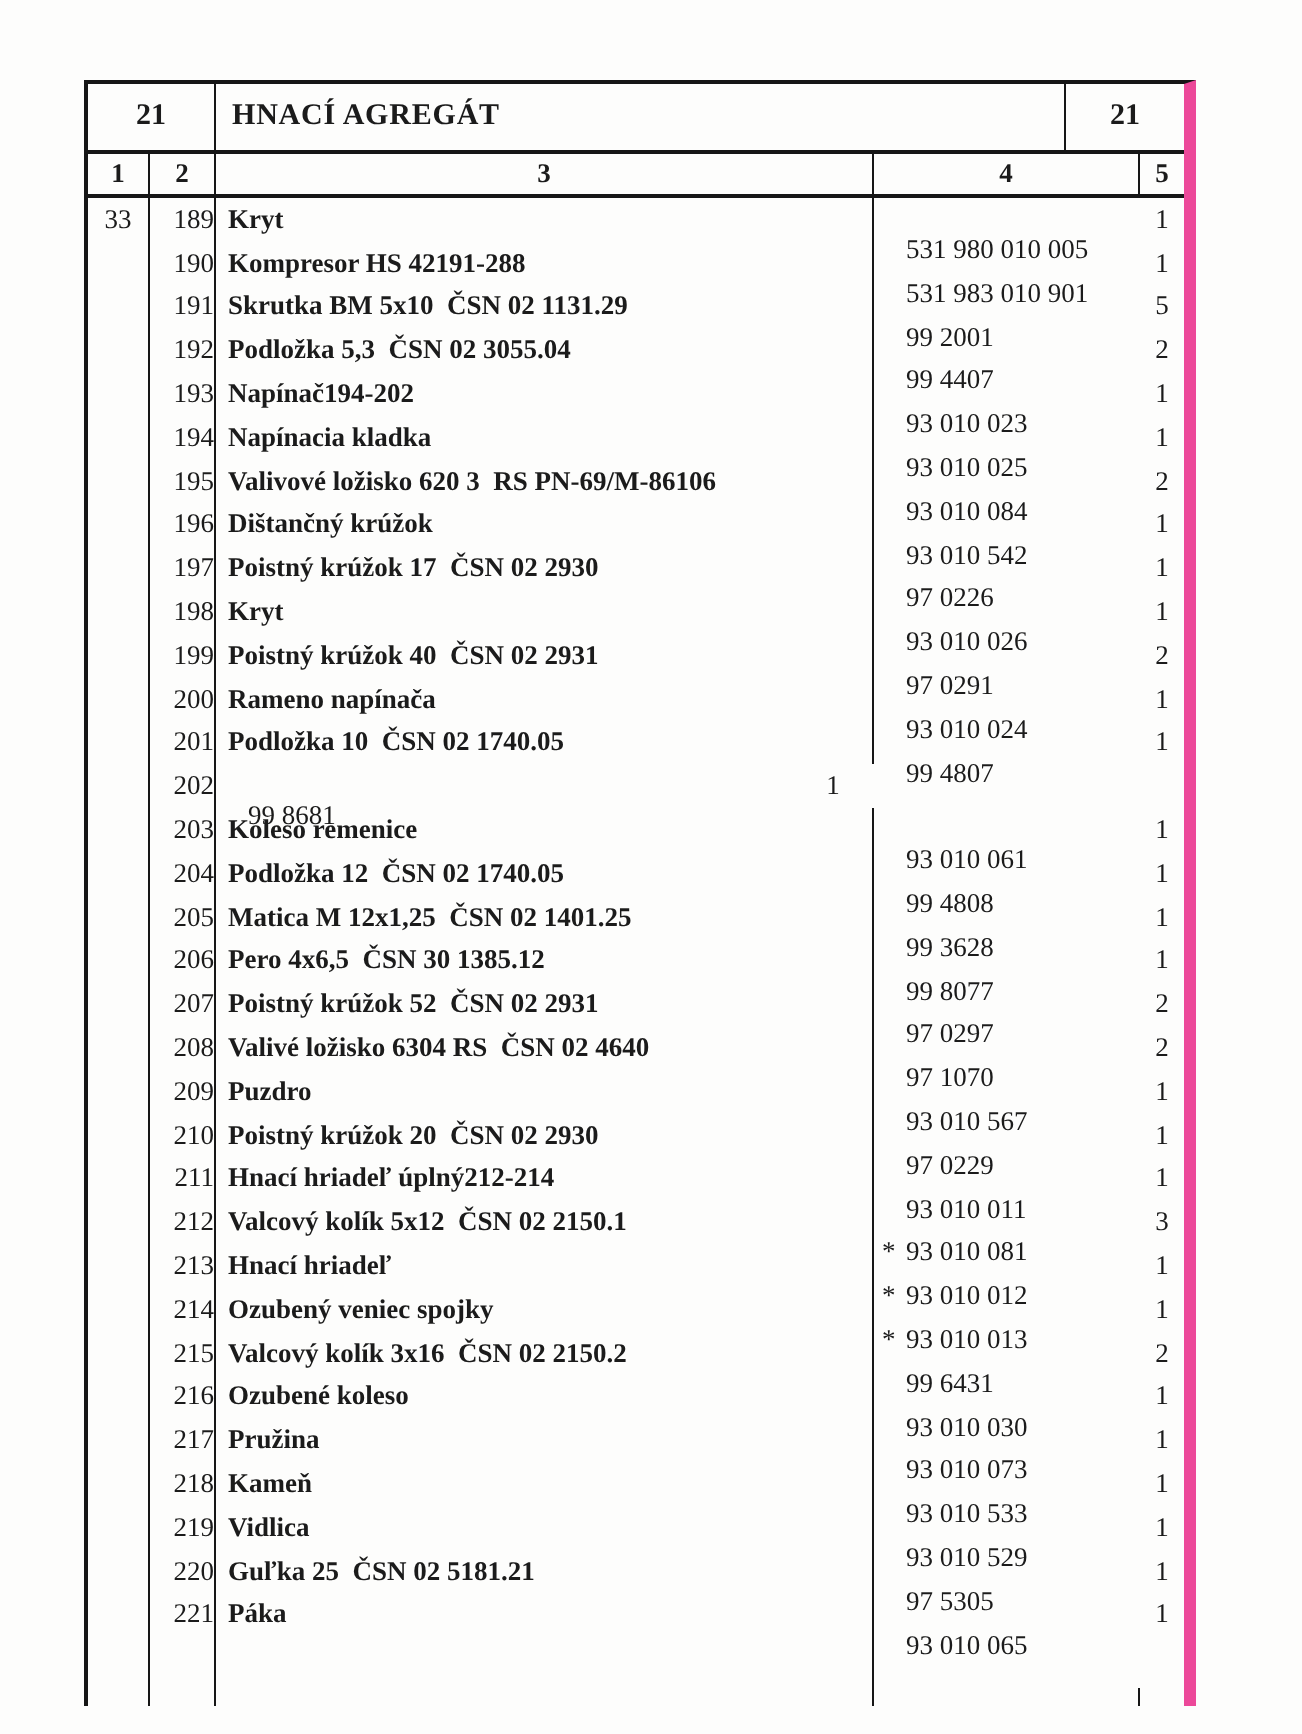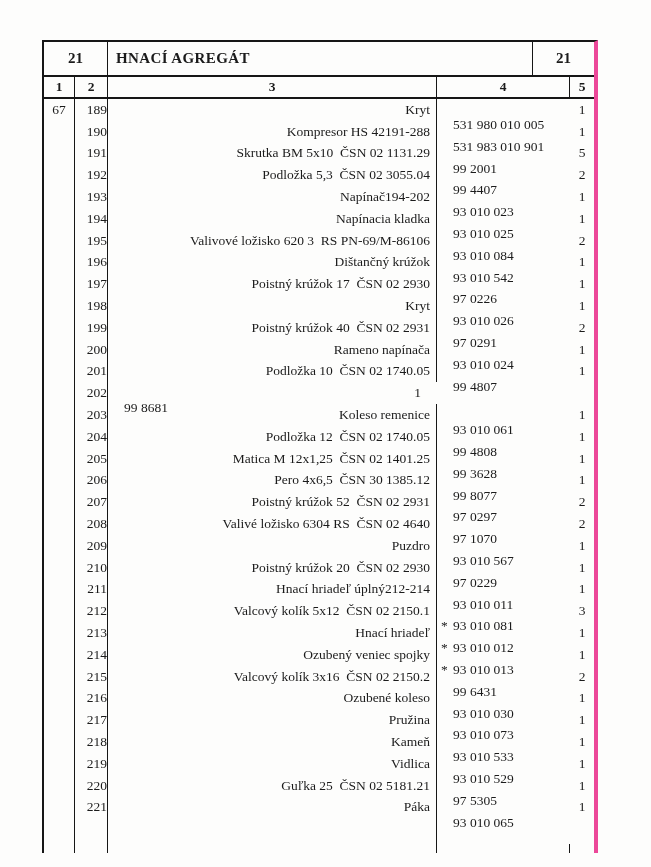--- a/index.html
+++ b/index.html
@@ -13,21 +13,21 @@
     width: 651px; height: 867px;
     background: #fdfdfc;
     overflow: hidden;
   }
   .ptable {
     position: absolute;
     left: 42px; top: 40px;
     width: 556px; height: 813px;
     box-sizing: border-box;
     border-left: 2px solid #161616;
-    border-right: 4px solid #ec4899;
+    border-right: 6px solid #ec4899;
     border-top: 2px solid #161616;
     display: flex;
     flex-direction: column;
   }
   
   .title-row {
     display: flex;
     height: 35px;
     flex: 0 0 35px;
     box-sizing: border-box;
@@ -64,21 +64,21 @@
     flex: 1;
     display: flex;
     flex-direction: column;
     font-size: 13.5px;
     overflow: hidden;
   }
   .trow { display: flex; height: 21.8px; flex: 0 0 21.8px; }
   .trow > div { box-sizing: border-box; display: flex; align-items: center; }
   .trow .w1 { justify-content: center; }
   .trow .w2 { justify-content: flex-end; }
-  .trow .w3 { justify-content: flex-end; padding: 0 6px; }
+  .trow .w3 { justify-content: flex-start; padding: 0 6px; font-weight: bold; }
   .trow .w3 .pname { white-space: pre; }
   .trow .w3 .pref  { white-space: pre; }
   .trow .w4 { padding-left: 4px; margin-top: 26px; }
   .trow .w4 .star { width: 12px; text-align: left; }
   .trow .w4 .pnum { white-space: pre; }
   .trow .w5 { justify-content: center; }
   .trow.filler { flex: 1 1 auto; height: auto; }
 </style>
 </head>
 <body>
@@ -97,21 +97,21 @@
       <div class="w2">2</div>
       <div class="w3">3</div>
       <div class="w4">4</div>
       <div class="w5">5</div>
     </div>
 
     <div class="tbody">
 
   <div class="trow">
     <div class="w1">
-      <span>67</span>
+      <span>33</span>
     </div>
     <div class="w2">
       <span>189</span>
     </div>
     <div class="w3">
       <span class="pname">Kryt</span>
       <span class="pref"></span>
     </div>
     <div class="w4">
       <span class="star"></span>

